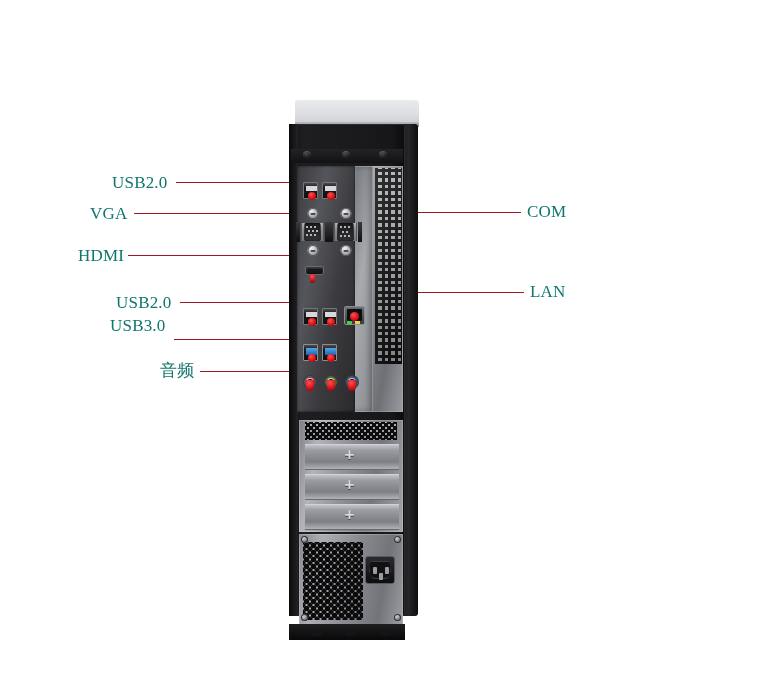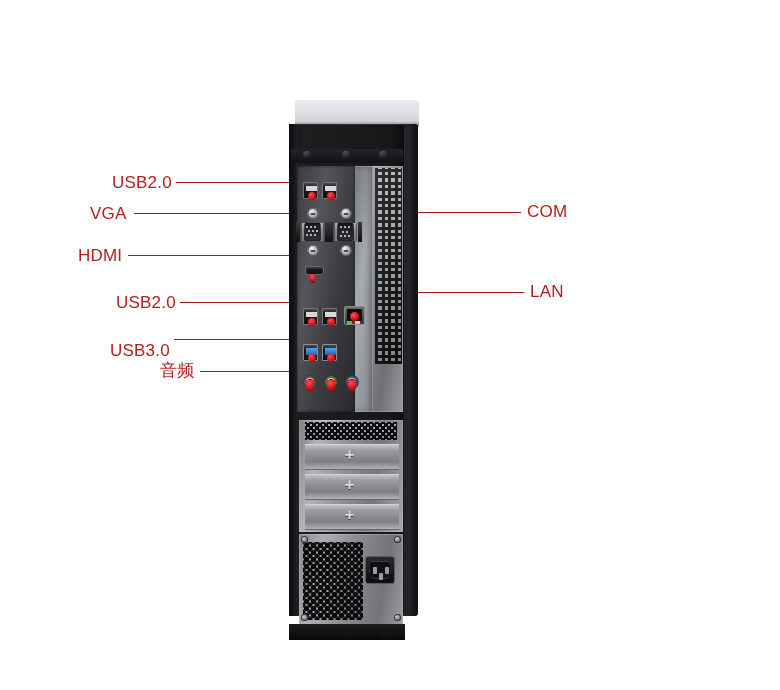--- a/index.html
+++ b/index.html
@@ -8,24 +8,25 @@
     background: #ffffff;
     font-family: "Liberation Sans", "DejaVu Sans", sans-serif;
     overflow: hidden;
   }
   #stage { position: relative; width: 780px; height: 690px; background: #fff; }
 
   
   .label {
     position: absolute;
     font-size: 17px;
-    color: #b91c1c;
+    color: #0f766e;
     letter-spacing: .2px;
     white-space: nowrap;
     line-height: 1;
+    font-family: Liberation Serif, serif;
   }
   .leader {
     position: absolute;
     height: 0;
     border-top: 1.3px solid #9d1a20;
   }
 
   
   #case { position: absolute; left: 289px; top: 100px; width: 128px; height: 517px; }
 
@@ -316,21 +317,21 @@
 
   <div class="label" style="left:90px; top:205px;">VGA</div>
   <div class="leader" style="left:134px; top:213px; width:184px;"></div>
 
   <div class="label" style="left:78px; top:247px;">HDMI</div>
   <div class="leader" style="left:128px; top:255px; width:189px;"></div>
 
   <div class="label" style="left:116px; top:294px;">USB2.0</div>
   <div class="leader" style="left:180px; top:302px; width:141px;"></div>
 
-  <div class="label" style="left:110px; top:342px;">USB3.0</div>
+  <div class="label" style="left:110px; top:317px;">USB3.0</div>
   <div class="leader" style="left:174px; top:339px; width:141px;"></div>
 
   <div class="label" style="left:160px; top:362px;">音频</div>
   <div class="leader" style="left:200px; top:371px; width:123px;"></div>
 
   <div class="label" style="left:527px; top:203px;">COM</div>
   <div class="leader" style="left:355px; top:212px; width:166px;"></div>
 
   <div class="label" style="left:530px; top:283px;">LAN</div>
   <div class="leader" style="left:347px; top:292px; width:177px;"></div>

